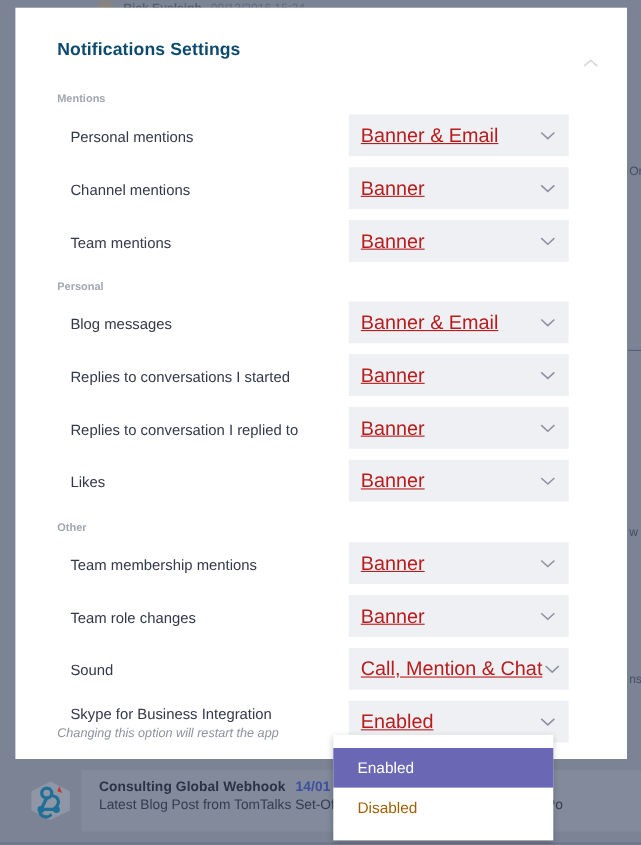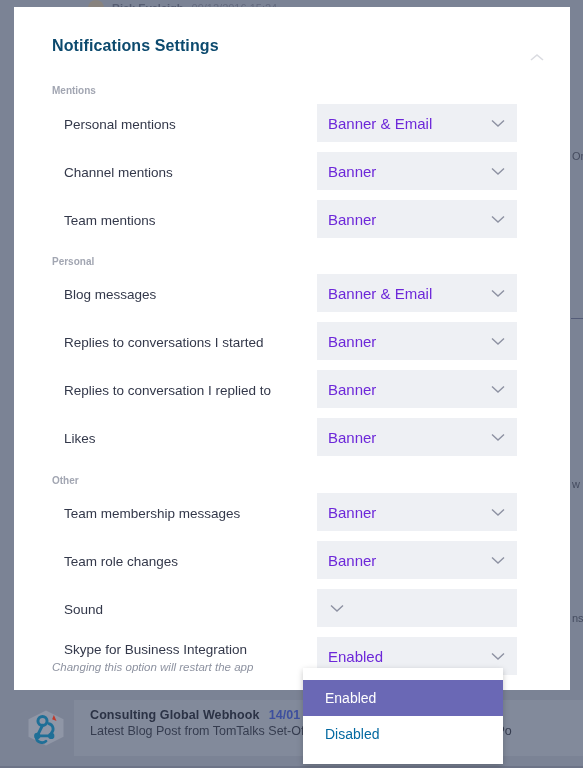--- a/index.html
+++ b/index.html
@@ -104,37 +104,38 @@
   }
 
   .dropdown {
     position: absolute; left: 303px; width: 200px; height: 38px;
     background: #eef0f4;
     display: flex; align-items: center;
     padding: 0 10px 0 11px;
     cursor: pointer;
   }
   .dropdown .val {
-    flex: 1 1 auto; font-size: 15px; color: #6d28d9;
-    white-space: nowrap;
+    flex: 1 1 auto; font-size: 18px; color: #b91c1c;
+    white-space: nowrap;
+    text-decoration: underline;
   }
   .chev { width: 18px; height: 18px; flex: 0 0 18px; opacity: .62; }
 
   
   .dd-list {
     position: absolute; left: 303px; top: 668px; width: 200px;
     background: #ffffff;
     box-shadow: 0 2px 6px rgba(0,0,0,.22);
     z-index: 20;
     padding-top: 12px; padding-bottom: 12px;
   }
   .dd-item {
     height: 36px; display: flex; align-items: center;
     padding: 0 0 0 22px;
-    font-size: 14px; color: #0369a1;
+    font-size: 14px; color: #a16207;
     cursor: pointer;
   }
   .dd-item.selected { background: #6a68b5; color: #ffffff; }
 </style>
 </head>
 <body>
 
 <div id="bg-layer">
 
   <div class="bg-top-msg">
@@ -240,38 +241,39 @@
     <div class="row-label" style="top:356px">Likes</div>
     <div class="dropdown" style="top:343px">
       <span class="val">Banner</span>
       <span class="chev"><svg viewBox="0 0 18 18">
             <polyline points="3,6.5 9,12 15,6.5" fill="none" stroke="#525870" stroke-width="1.4"></polyline>
           </svg></span>
     </div>
 
     <div class="group-label" style="top:400px">Other</div>
 
-    <div class="row-label" style="top:431px">Team membership messages</div>
+    <div class="row-label" style="top:431px">Team membership mentions</div>
     <div class="dropdown" style="top:418px">
       <span class="val">Banner</span>
       <span class="chev"><svg viewBox="0 0 18 18">
             <polyline points="3,6.5 9,12 15,6.5" fill="none" stroke="#525870" stroke-width="1.4"></polyline>
           </svg></span>
     </div>
 
     <div class="row-label" style="top:479px">Team role changes</div>
     <div class="dropdown" style="top:466px">
       <span class="val">Banner</span>
       <span class="chev"><svg viewBox="0 0 18 18">
             <polyline points="3,6.5 9,12 15,6.5" fill="none" stroke="#525870" stroke-width="1.4"></polyline>
           </svg></span>
     </div>
 
     <div class="row-label" style="top:527px">Sound</div>
     <div class="dropdown" style="top:514px">
+      <span class="val">Call, Mention &amp; Chat</span>
       <span class="chev"><svg viewBox="0 0 18 18">
             <polyline points="3,6.5 9,12 15,6.5" fill="none" stroke="#525870" stroke-width="1.4"></polyline>
           </svg></span>
     </div>
 
     <div class="row-label" style="top:567px">Skype for Business Integration</div>
     <div class="row-sub" style="top:586px">Changing this option will restart the app</div>
     <div class="dropdown" style="top:562px">
       <span class="val">Enabled</span>
       <span class="chev"><svg viewBox="0 0 18 18">

